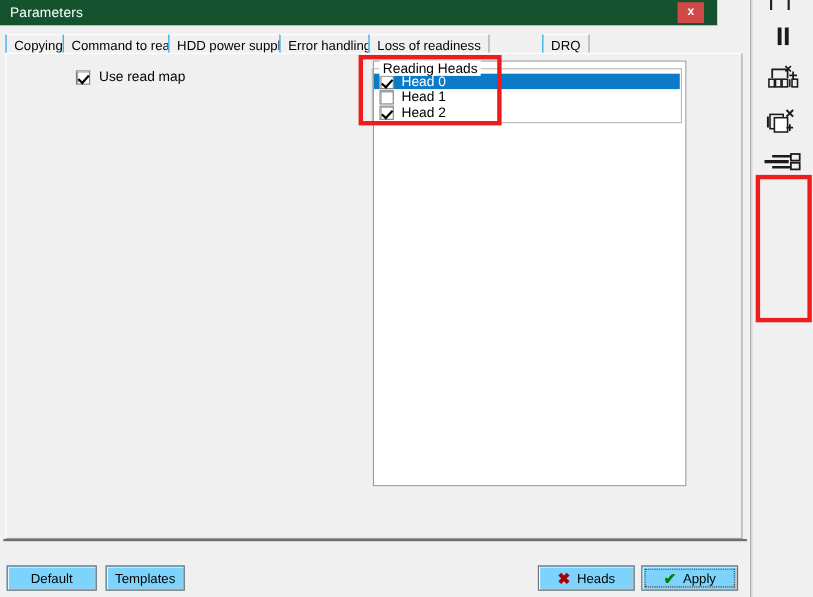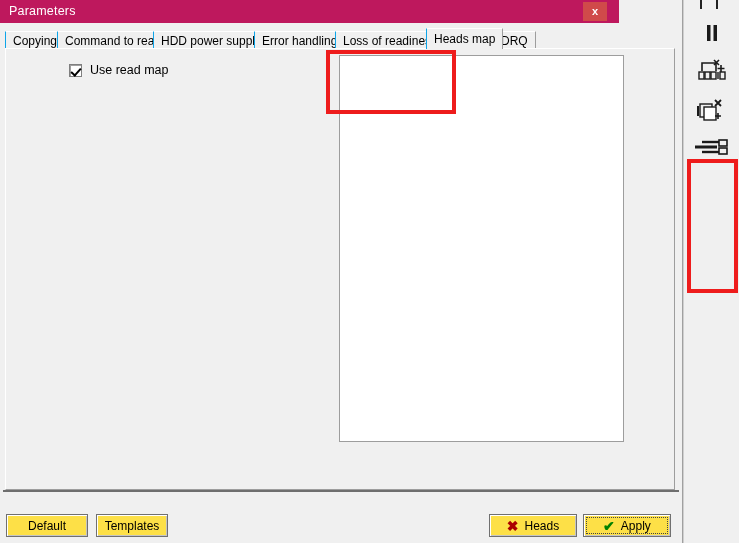--- a/index.html
+++ b/index.html
@@ -26,21 +26,22 @@
     background: #f0f0f0;
     box-sizing: border-box;
     border-right: 1px solid #a0a0a0;
   }
 
   #titlebar {
     position: absolute;
     left: 0; top: 0;
     width: 619px;
     height: 23px;
-    background: #be185d;
+    background: #14532d;
+    padding-left: 33px;
   }
   #title-text {
     position: absolute;
     left: 9px; top: 4px;
     color: #ffffff;
     font-size: 12.5px;
     letter-spacing: .2px;
   }
   #close-button {
     position: absolute;
@@ -192,21 +193,21 @@
 
   
   #bottom-sep {
     position: absolute;
     left: 3px; top: 490px;
     width: 676px; height: 2px;
     background: #6e6e6e;
   }
   .winbtn {
     position: absolute;
-    background: #fde047;
+    background: #7dd3fc;
     border: 1px solid #707070;
     box-shadow: inset 1px 1px 0 #ffffff, inset -1px -1px 0 #c4c4c4;
     box-sizing: border-box;
     font-size: 12px;
     text-align: left;
     cursor: pointer;
     display: flex;
     align-items: center;
     justify-content: center;
     gap: 6px;
@@ -255,35 +256,52 @@
     <div id="title-text">Parameters</div>
     <div id="close-button">x</div>
   </div>
 
   <div id="tabstrip">
     <div class="tab" style="left:0px;">Copying</div>
     <div class="tab" style="left:52px;">Command to read</div>
     <div class="tab" style="left:148px;">HDD power supply</div>
     <div class="tab" style="left:249px;">Error handling</div>
     <div class="tab" style="left:330px;">Loss of readiness</div>
-    <div class="tab active" style="left:421px;">Heads map</div>
     <div class="tab" style="left:488px;">DRQ</div>
   </div>
 
   <div id="tabpage">
 
     <div id="useheadsmap">
       <span class="wincheck checked"></span>
       <span class="lbl">Use read map</span>
     </div>
 
     <div id="listpanel"></div>
 
   </div>
 
+  <div id="readingheads-group">
+    <div id="rh-frame"></div>
+    <div id="rh-legend">Reading Heads</div>
+    <div id="rh-list">
+      <div class="head-row selected">
+        <span class="wincheck checked"></span>
+        <span class="head-label">Head 0</span>
+      </div>
+      <div class="head-row">
+        <span class="wincheck"></span>
+        <span class="head-label">Head 1</span>
+      </div>
+      <div class="head-row">
+        <span class="wincheck checked"></span>
+        <span class="head-label">Head 2</span>
+      </div>
+    </div>
+  </div>
 
   <div id="bottom-sep"></div>
 
   <div class="winbtn" id="btn-default">Default</div>
   <div class="winbtn" id="btn-templates">Templates</div>
 
   <div class="winbtn" id="btn-cancel">
     <span class="x-icon">✖</span>
     <span>Heads</span>
   </div>

